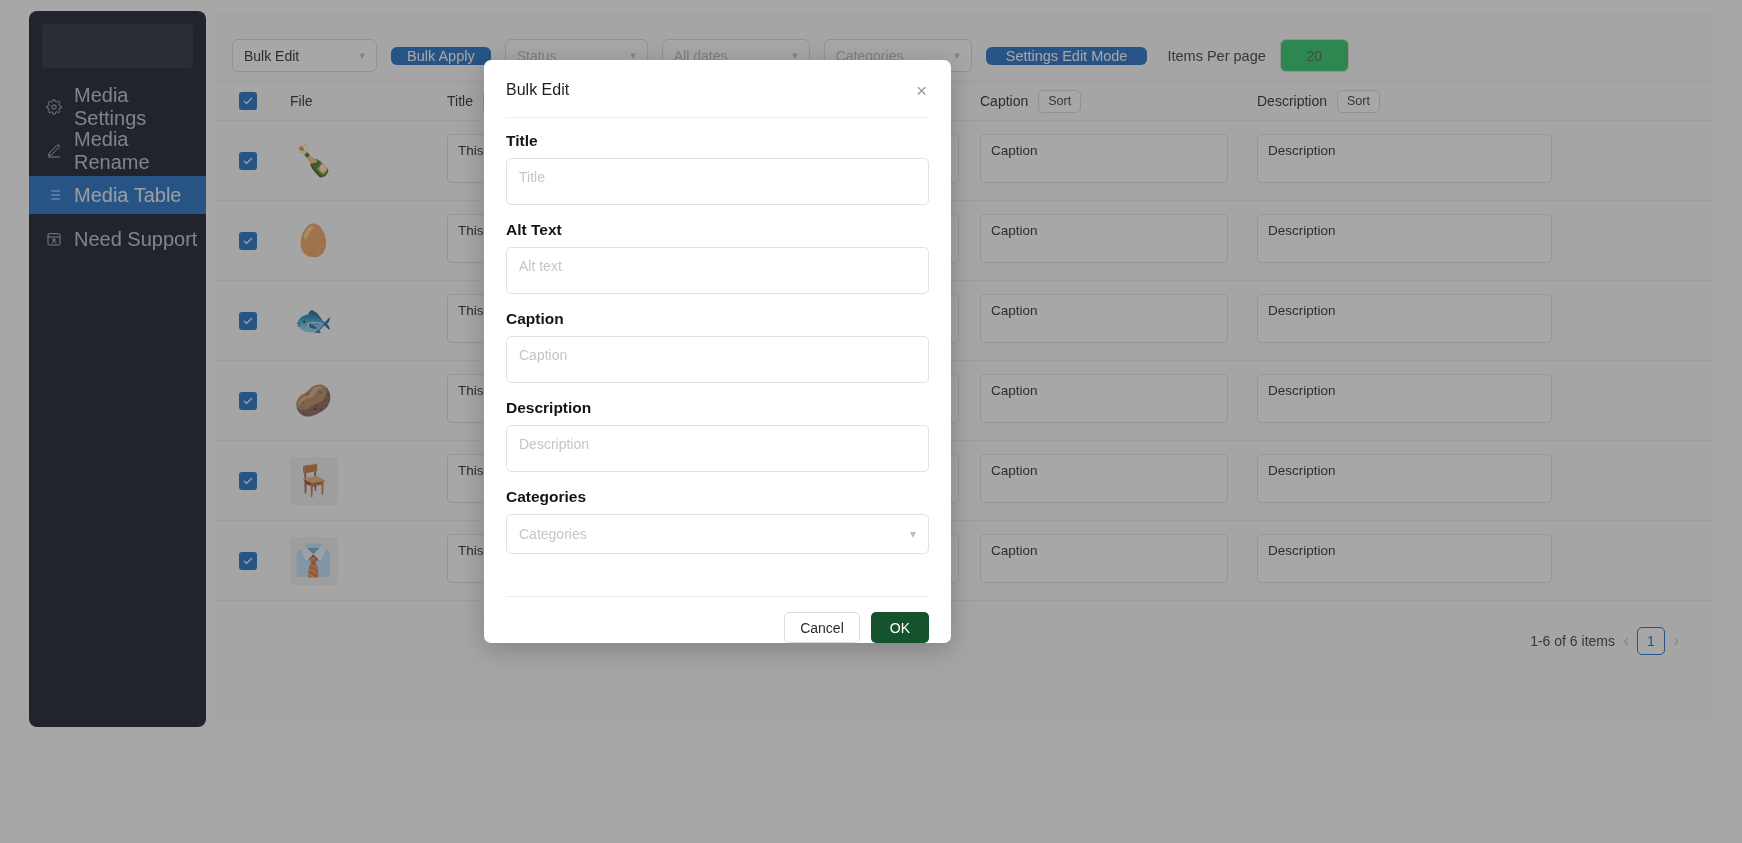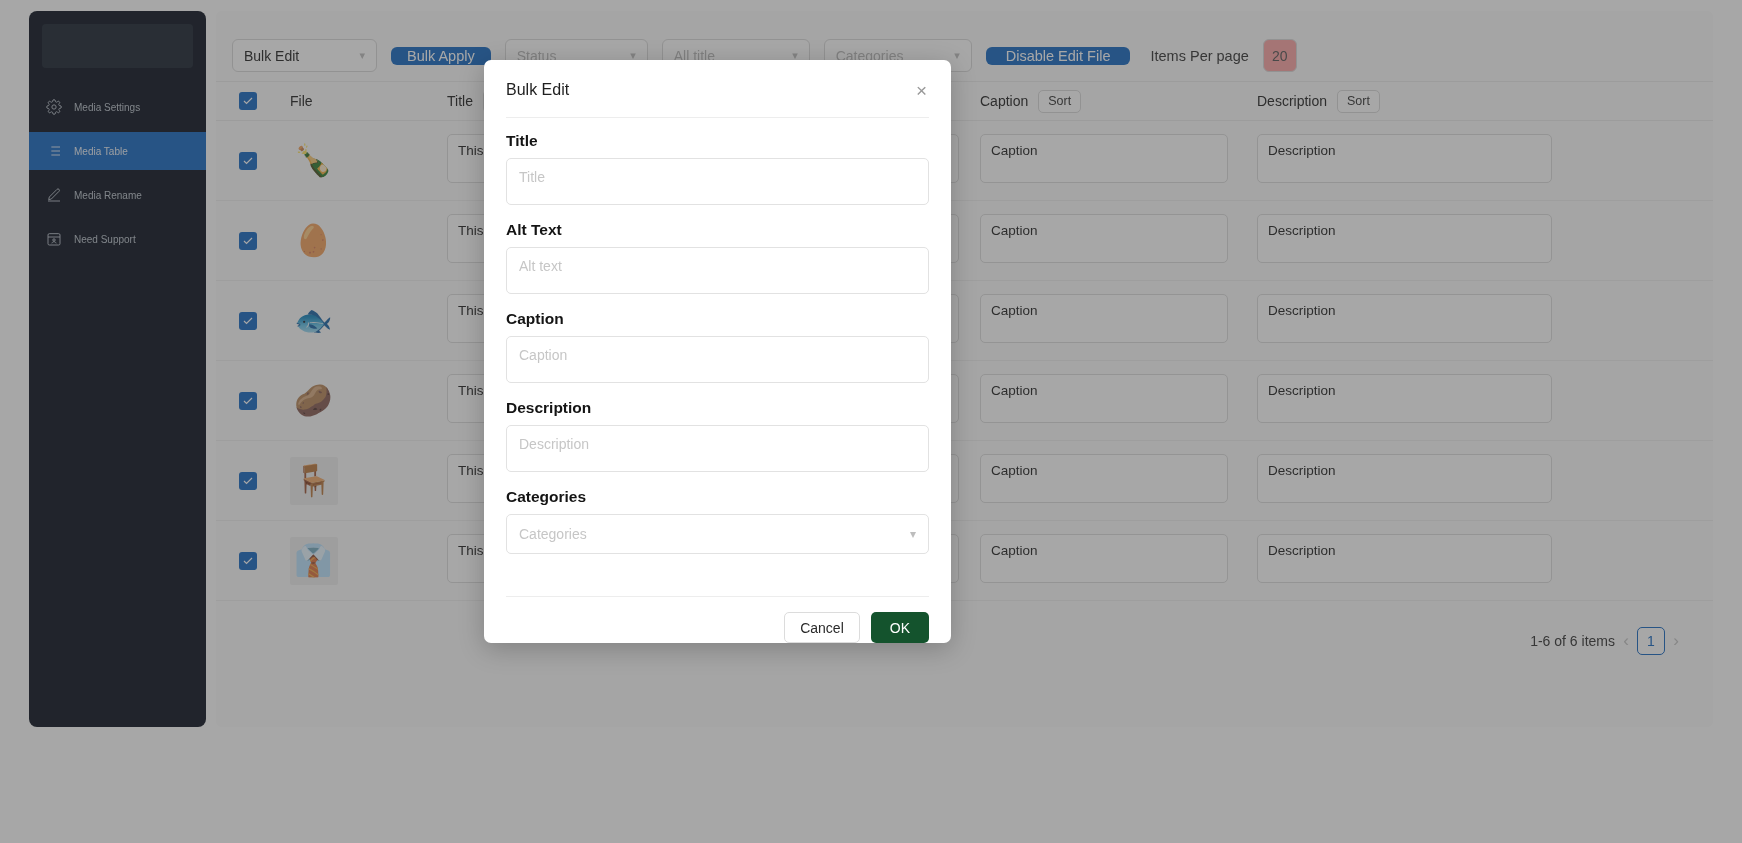--- a/index.html
+++ b/index.html
@@ -23,21 +23,21 @@
     overflow:hidden;
   }
   .sidebar-logo {
     margin:13px 13px 0 13px; height:44px;
     background:#1b2431; border-radius:4px;
   }
   .nav { margin-top:20px; }
   .nav-item {
     display:flex; align-items:center; gap:12px;
     height:38px; padding-left:16px;
-    color:#b9c0c9; font-size:10px;
+    color:#b9c0c9; font-size:20px;
     cursor:pointer; margin-bottom:6px;
   }
   .nav-item.active { background:#1668c1; color:#e9eef5; }
   .nav-item .ico { width:17px; height:17px; display:flex; align-items:center; justify-content:center; flex:0 0 17px; }
   .nav-item .ico svg { width:16px; height:16px; stroke:currentColor; fill:none; stroke-width:1.4; }
 
   
   .main {
     position:absolute; left:216px; top:11px;
     width:1497px; height:716px;
@@ -62,22 +62,22 @@
   .ctrl.sel-cats      { width:148px; color:#b9b9b9; }
   .caret { font-size:11px; color:#bdbdbd; margin-left:8px; line-height:1; }
   .btn-primary {
     height:18px; background:#1668c1; color:#fff; border:none;
     border-radius:6px; font-size:14.5px; padding:0 16px;
     font-family:inherit; cursor:pointer; white-space:nowrap;
   }
   .btn-primary.wide { padding:0 20px; }
   .items-label { font-size:14.5px; color:#333; white-space:nowrap; margin-left:6px; }
   .items-input {
-    width:34px; height:33px; border:1px solid #d9d9d9; border-radius:6px;
-    background:#fca5a5; font-size:14px; color:#555; text-align:center;
+    width:69px; height:33px; border:1px solid #d9d9d9; border-radius:6px;
+    background:#22c55e; font-size:14px; color:#555; text-align:center;
     font-family:inherit;
   }
 
   
   .tbl { width:100%; }
   .thead {
     display:flex; align-items:center; height:40px;
     border-top:1px solid #ececec; border-bottom:1px solid #ececec;
     padding:0 0 0 6px; background:#fbfbfb;
   }
@@ -188,46 +188,46 @@
       <div class="nav">
 
         <div class="nav-item">
           <span class="ico">
             <svg viewBox="0 0 24 24">
                 <circle cx="12" cy="12" r="3.2"></circle>
                 <path d="M19.4 15a1.6 1.6 0 0 0 .3 1.8l.1.1a2 2 0 1 1-2.8 2.8l-.1-.1a1.6 1.6 0 0 0-1.8-.3 1.6 1.6 0 0 0-1 1.5V21a2 2 0 1 1-4 0v-.1A1.6 1.6 0 0 0 9 19.4a1.6 1.6 0 0 0-1.8.3l-.1.1a2 2 0 1 1-2.8-2.8l.1-.1a1.6 1.6 0 0 0 .3-1.8 1.6 1.6 0 0 0-1.5-1H3a2 2 0 1 1 0-4h.1A1.6 1.6 0 0 0 4.6 9a1.6 1.6 0 0 0-.3-1.8l-.1-.1a2 2 0 1 1 2.8-2.8l.1.1a1.6 1.6 0 0 0 1.8.3H9a1.6 1.6 0 0 0 1-1.5V3a2 2 0 1 1 4 0v.1a1.6 1.6 0 0 0 1 1.5 1.6 1.6 0 0 0 1.8-.3l.1-.1a2 2 0 1 1 2.8 2.8l-.1.1a1.6 1.6 0 0 0-.3 1.8V9a1.6 1.6 0 0 0 1.5 1H21a2 2 0 1 1 0 4h-.1a1.6 1.6 0 0 0-1.5 1z"></path>
               </svg>
           </span>
           <span>Media Settings</span>
+        </div>
+
+        <div class="nav-item">
+          <span class="ico">
+            <svg viewBox="0 0 24 24">
+                <path d="M3 21h18"></path>
+                <path d="M16.5 3.5a2.1 2.1 0 0 1 3 3L8 18l-4 1 1-4z"></path>
+              </svg>
+          </span>
+          <span>Media Rename</span>
         </div>
 
         <div class="nav-item active">
           <span class="ico">
             <svg viewBox="0 0 24 24">
                 <line x1="8" y1="6" x2="21" y2="6"></line>
                 <line x1="8" y1="12" x2="21" y2="12"></line>
                 <line x1="8" y1="18" x2="21" y2="18"></line>
                 <line x1="3" y1="6" x2="3.01" y2="6"></line>
                 <line x1="3" y1="12" x2="3.01" y2="12"></line>
                 <line x1="3" y1="18" x2="3.01" y2="18"></line>
               </svg>
           </span>
           <span>Media Table</span>
         </div>
 
-        <div class="nav-item">
-          <span class="ico">
-            <svg viewBox="0 0 24 24">
-                <path d="M3 21h18"></path>
-                <path d="M16.5 3.5a2.1 2.1 0 0 1 3 3L8 18l-4 1 1-4z"></path>
-              </svg>
-          </span>
-          <span>Media Rename</span>
-        </div>
-
 
         <div class="nav-item">
           <span class="ico">
             <svg viewBox="0 0 24 24">
                 <rect x="3" y="4" width="18" height="17" rx="2"></rect>
                 <line x1="3" y1="9" x2="21" y2="9"></line>
                 <circle cx="12" cy="13.5" r="1.8"></circle>
                 <path d="M8.8 18.5c.5-1.6 1.8-2.4 3.2-2.4s2.7.8 3.2 2.4"></path>
               </svg>
           </span>
@@ -246,30 +246,30 @@
         </div>
 
         <button class="btn-primary">Bulk Apply</button>
 
         <div class="ctrl sel-status">
           <span>Status</span>
           <span class="caret">▾</span>
         </div>
 
         <div class="ctrl sel-dates">
-          <span>All title</span>
+          <span>All dates</span>
           <span class="caret">▾</span>
         </div>
 
         <div class="ctrl sel-cats">
           <span>Categories</span>
           <span class="caret">▾</span>
         </div>
 
-        <button class="btn-primary wide">Disable Edit File</button>
+        <button class="btn-primary wide">Settings Edit Mode</button>
 
         <span class="items-label">Items Per page</span>
         <input class="items-input" value="20" style="">
       </div>
 
       <div class="tbl">
         <div class="thead">
           <div class="th c-chk">
             <span class="chkbox">
               <svg viewBox="0 0 24 24">

